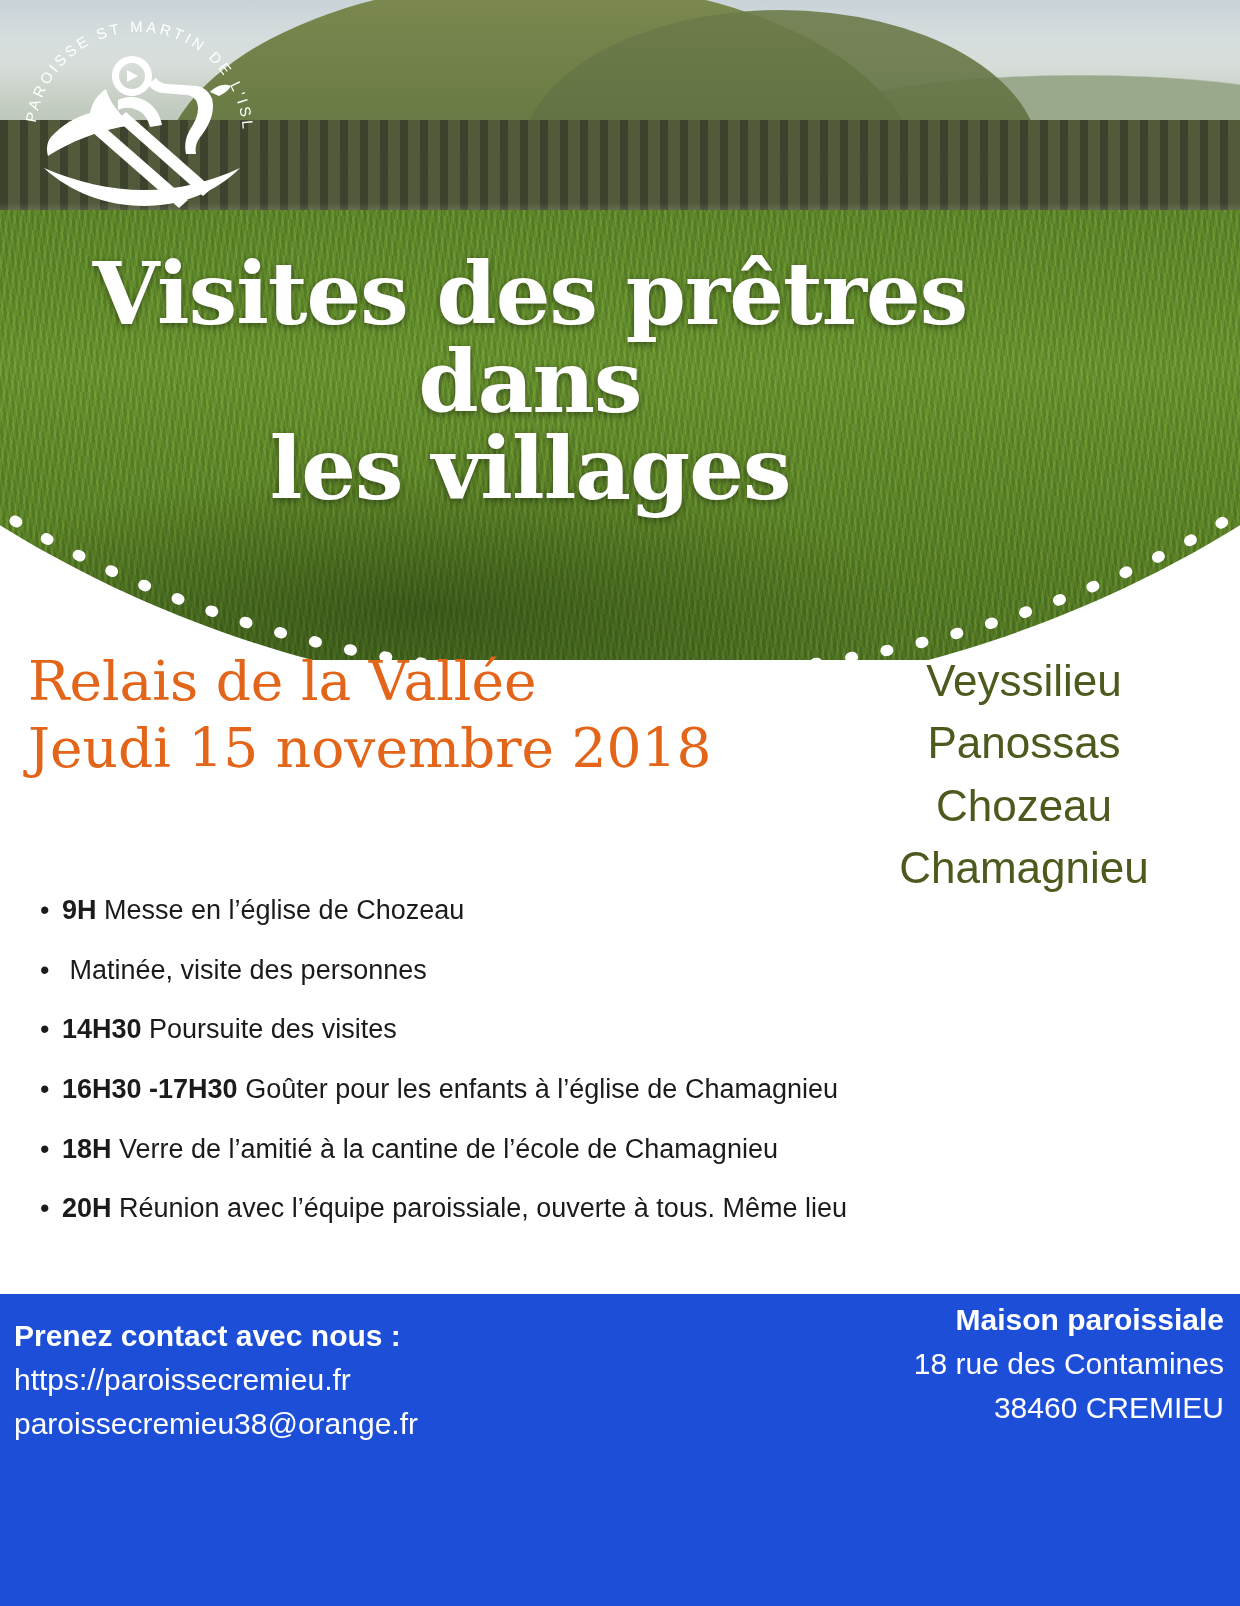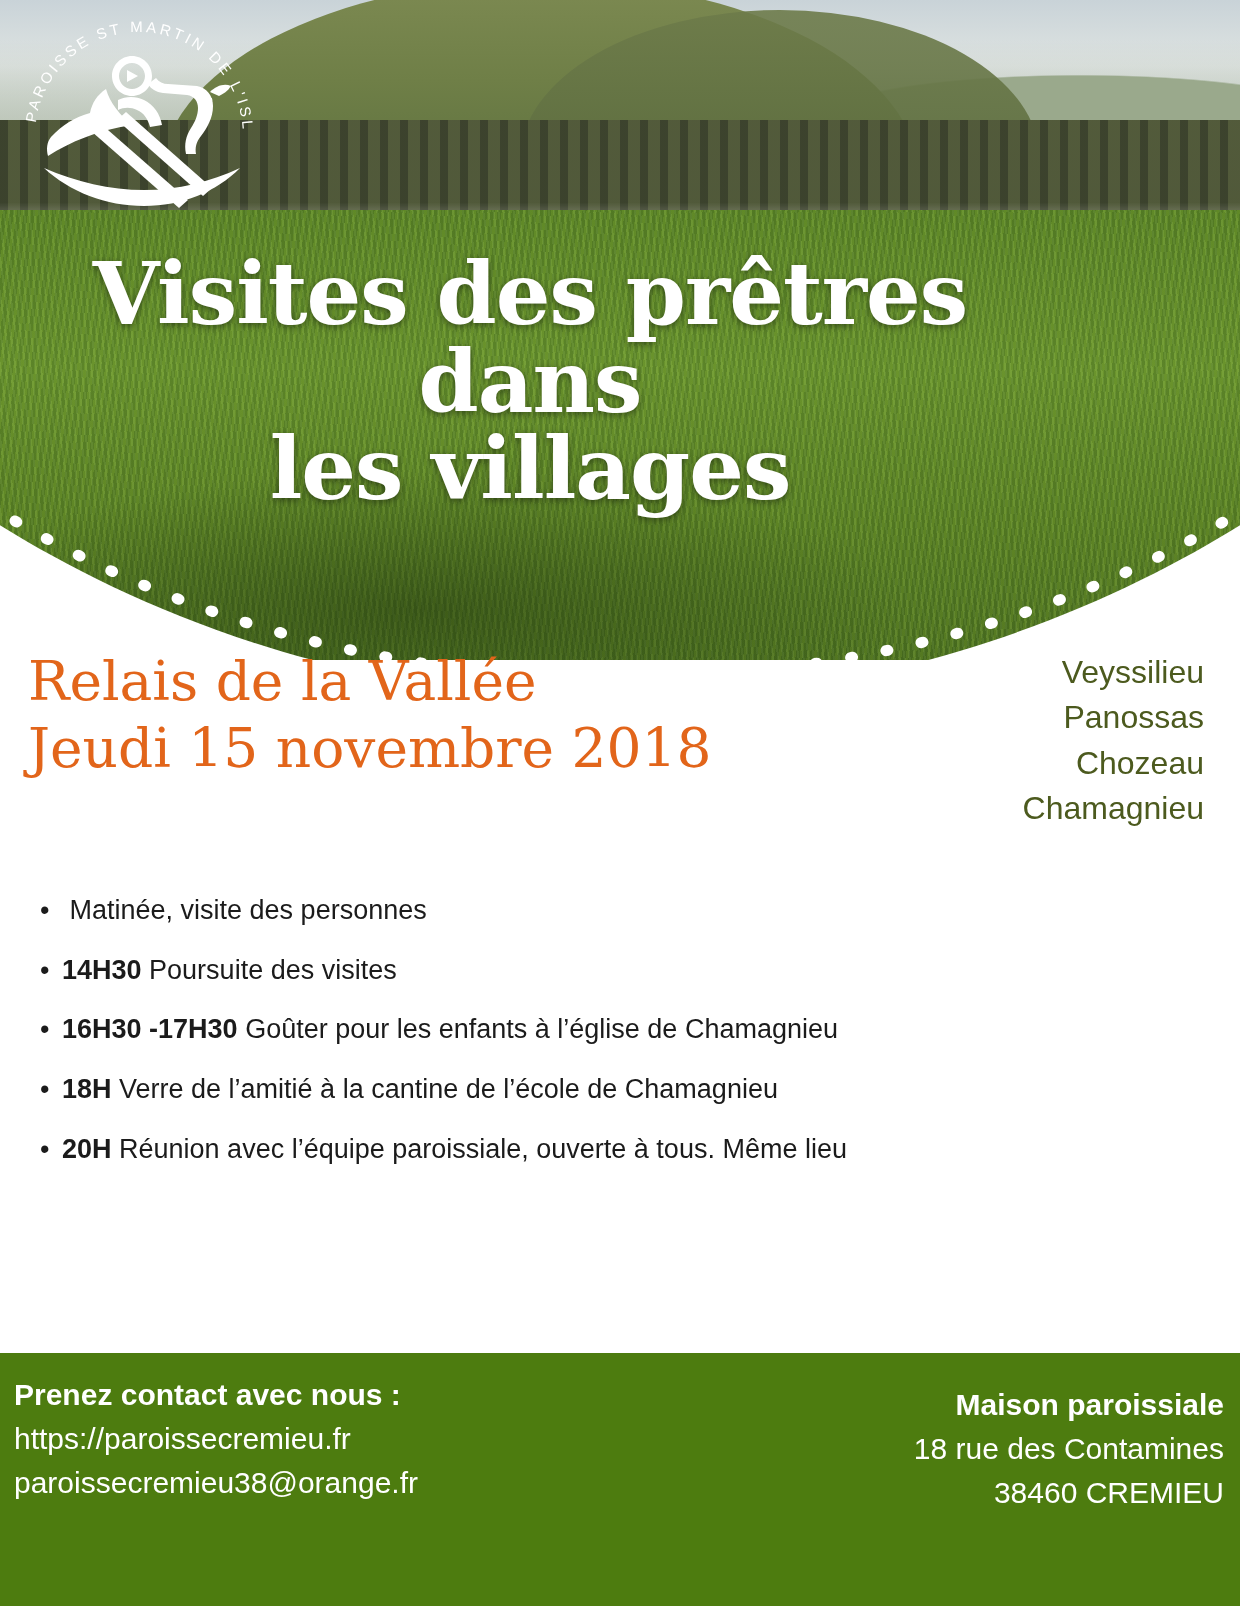--- a/index.html
+++ b/index.html
@@ -137,23 +137,23 @@
     line-height: 1.22;
     text-align: left;
   }
   .event-block .ev-line { display: block; white-space: nowrap; }
 
   .villages {
     position: absolute;
     right: 36px;
     top: 650px;
     width: 360px;
-    text-align: right;
+    text-align: center;
     color: #4C5A1E;
-    font-size: 32px;
+    font-size: 44px;
     line-height: 1.42;
   }
   .villages span { display: block; }
 
   
   .schedule {
     position: absolute;
     left: 34px;
     top: 896px;
     width: 1180px;
@@ -175,40 +175,40 @@
   .sch-time {
     font-weight: bold;
   }
 
   
   .footer {
     position: absolute;
     left: 0;
     bottom: 0;
     width: 1240px;
-    height: 253px;
-    background: #4d7c0f;
+    height: 312px;
+    background: #1d4ed8;
     color: #ffffff;
   }
   .footer-left {
     position: absolute;
     left: 14px;
     top: 20px;
     font-size: 30px;
     line-height: 1.47;
   }
   .footer-left .fl-title {
     font-weight: bold;
     display: block;
   }
   .footer-left span { display: block; }
   .footer-right {
     position: absolute;
     right: 16px;
-    top: 30px;
+    top: 4px;
     text-align: right;
     font-size: 30px;
     line-height: 1.47;
   }
   .footer-right .fr-title {
     font-weight: bold;
     display: block;
   }
   .footer-right span { display: block; }
 </style>
@@ -270,20 +270,23 @@
 
   <div class="villages">
     <span>Veyssilieu</span>
     <span>Panossas</span>
     <span>Chozeau</span>
     <span>Chamagnieu</span>
   </div>
 
   <div class="schedule">
     <div class="sch-item">
+      <span class="sch-bullet">•</span><span class="sch-time">9H</span><span> Messe en l’église de Chozeau</span>
+    </div>
+    <div class="sch-item">
       <span class="sch-bullet">•</span><span class="sch-time"></span><span> Matinée, visite des personnes</span>
     </div>
     <div class="sch-item">
       <span class="sch-bullet">•</span><span class="sch-time">14H30</span><span> Poursuite des visites</span>
     </div>
     <div class="sch-item">
       <span class="sch-bullet">•</span><span class="sch-time">16H30 -17H30</span><span> Goûter pour les enfants à l’église de Chamagnieu</span>
     </div>
     <div class="sch-item">
       <span class="sch-bullet">•</span><span class="sch-time">18H</span><span> Verre de l’amitié à la cantine de l’école de Chamagnieu</span>

